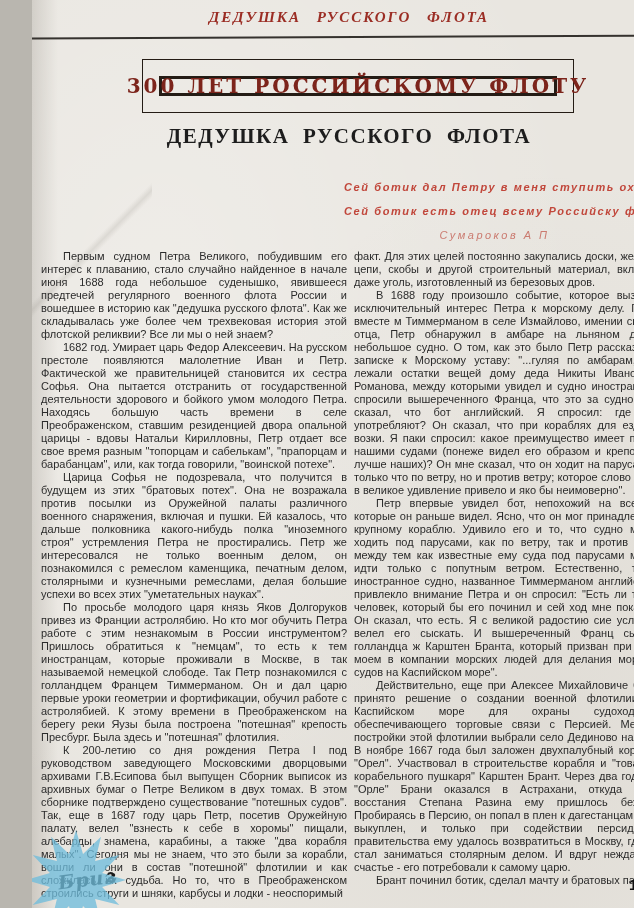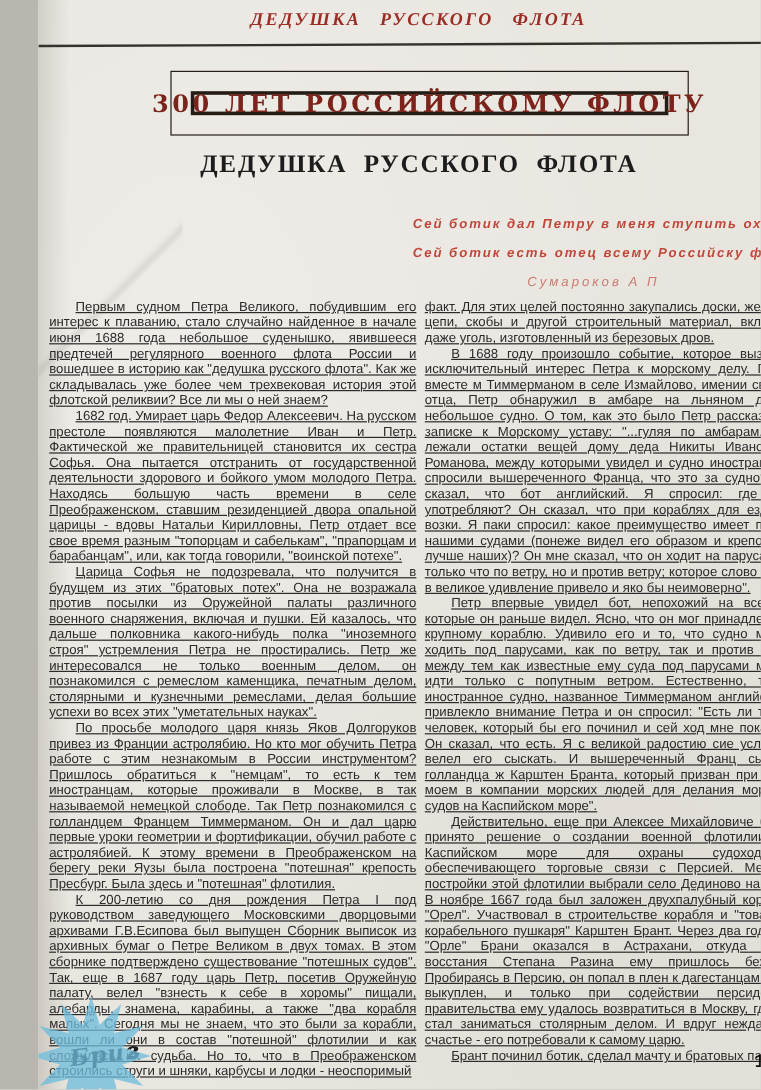--- a/index.html
+++ b/index.html
@@ -51,21 +51,21 @@
   .epigraph .ep-attr{
     font-style:italic;font-size:11px;letter-spacing:2.5px;color:#cb7b70;
     text-align:center;margin:3px 14px 0 0;
   }
   .col{
     position:absolute;top:250px;width:306px;
     font-size:11px;line-height:13px;text-align:justify;color:#2b2b2b;
   }
   .col-left{left:9px;}
   .col-right{left:322px;}
-  .col p.para{margin:0;text-indent:22px;text-decoration:underline;}
+  .col p.para{margin:0;text-indent:22px;}
   .col-right p.para:first-child{text-indent:0;}
   .watermark{
     position:absolute;left:0;top:828px;width:634px;height:80px;
     pointer-events:none;z-index:5;
   }
   .wm-text{
     position:absolute;left:88px;top:8px;width:546px;
     font-family:"DejaVu Serif","Liberation Serif",serif;font-weight:bold;
     font-size:58px;line-height:60px;letter-spacing:-1px;white-space:nowrap;
     color:rgba(121,192,220,.82);

